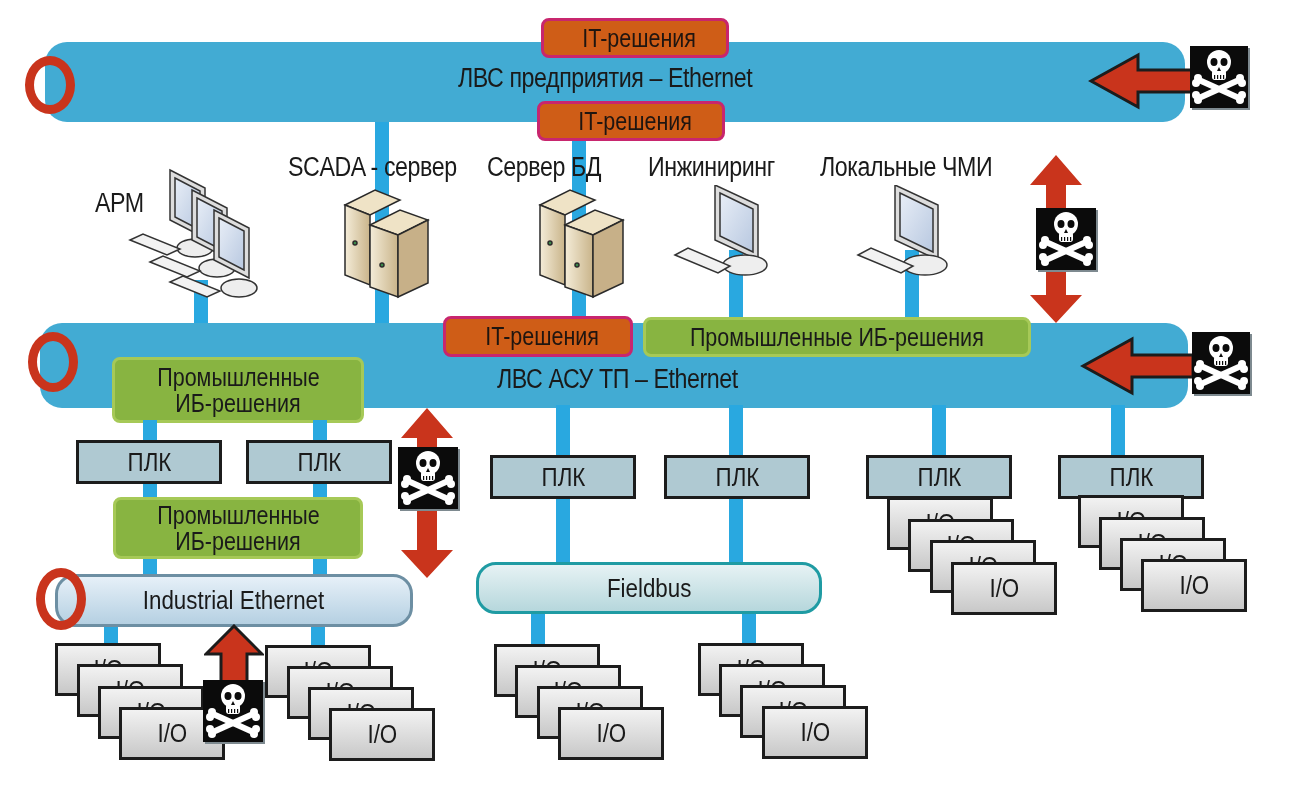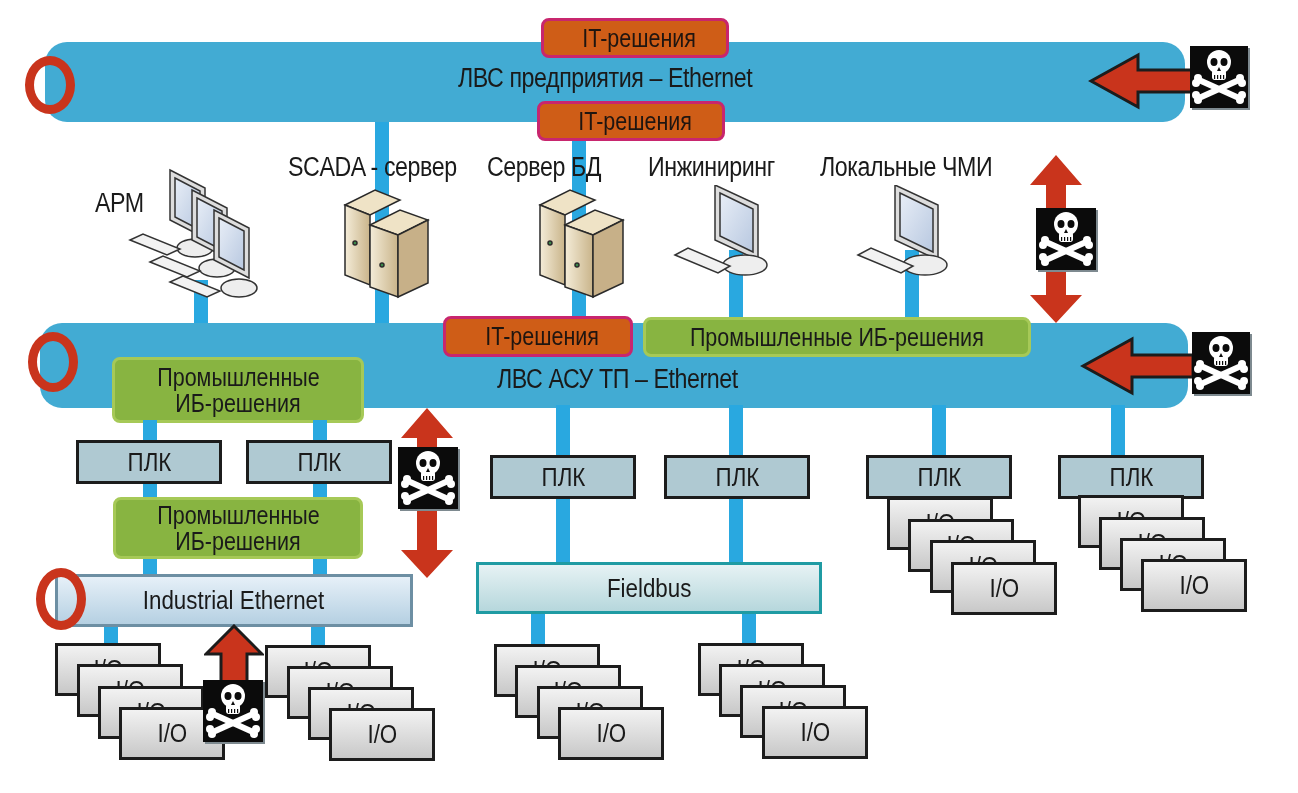--- a/index.html
+++ b/index.html
@@ -7,21 +7,21 @@
   .abs{position:absolute;}
   .bus{position:absolute;background:#42abd3;border-radius:22px;}
   .ring{position:absolute;width:38px;height:50px;border:9px solid #c9341c;border-radius:50%;box-sizing:border-box;}
   .wire{position:absolute;background:#29a8e0;width:14px;}
   .label{position:absolute;font-size:27px;letter-spacing:-0.5px;transform:scaleX(0.86);transform-origin:left top;white-space:nowrap;}
   .it{position:absolute;background:#cf5d17;border:3px solid #c8266e;border-radius:8px;box-sizing:border-box;display:flex;align-items:center;justify-content:center;font-size:25px;color:#1f1510;padding-left:8px;}
   .it span,.ib span,.plc span,.io span,.seg span{display:inline-block;transform:scaleX(0.86);white-space:nowrap;}
   .ib{position:absolute;background:#88b441;border:3px solid #a6c957;border-radius:8px;box-sizing:border-box;display:flex;align-items:center;justify-content:center;text-align:center;font-size:25px;line-height:26px;color:#1a1a1a;}
   .plc{position:absolute;background:#afc9d2;border:3px solid #1c1c1c;box-sizing:border-box;display:flex;align-items:center;justify-content:center;font-size:26px;color:#1a1a1a;}
   .io{position:absolute;width:106px;height:53px;background:linear-gradient(#f2f2f2,#c8c8c8);border:3px solid #1c1c1c;box-sizing:border-box;display:flex;align-items:center;justify-content:center;font-size:26px;color:#1a1a1a;}
-  .seg{position:absolute;border-radius:0;box-sizing:border-box;display:flex;align-items:center;justify-content:center;font-size:26px;color:#1a1a1a;}
+  .seg{position:absolute;border-radius:20px;box-sizing:border-box;display:flex;align-items:center;justify-content:center;font-size:26px;color:#1a1a1a;}
   .skull{position:absolute;width:58px;height:62px;background:#0b0b0b;box-shadow:2px 2px 0 #7e8a90;display:flex;align-items:center;justify-content:center;}
 </style>
 </head>
 <body>
 
 <svg width="0" height="0" style="position:absolute">
   <defs>
     <g id="skull">
 
       <g stroke="#fff" stroke-width="6" stroke-linecap="round">

